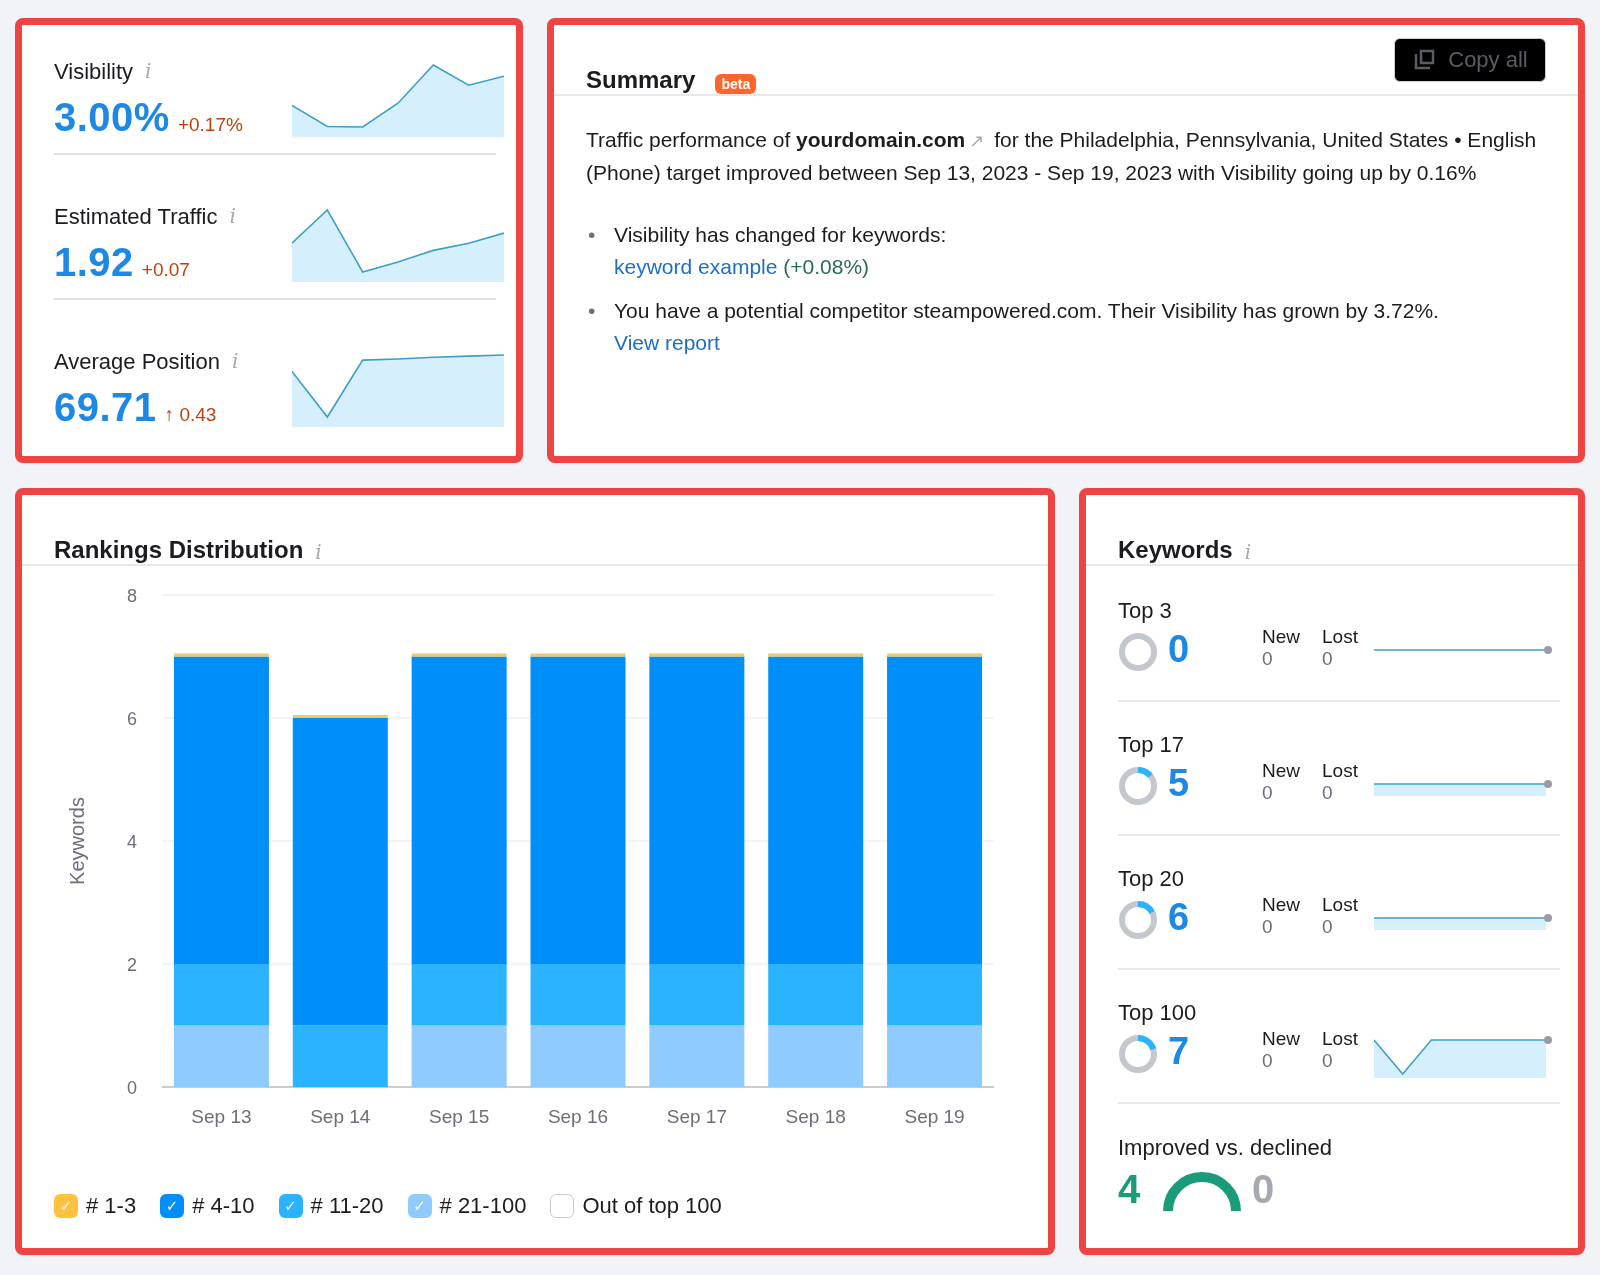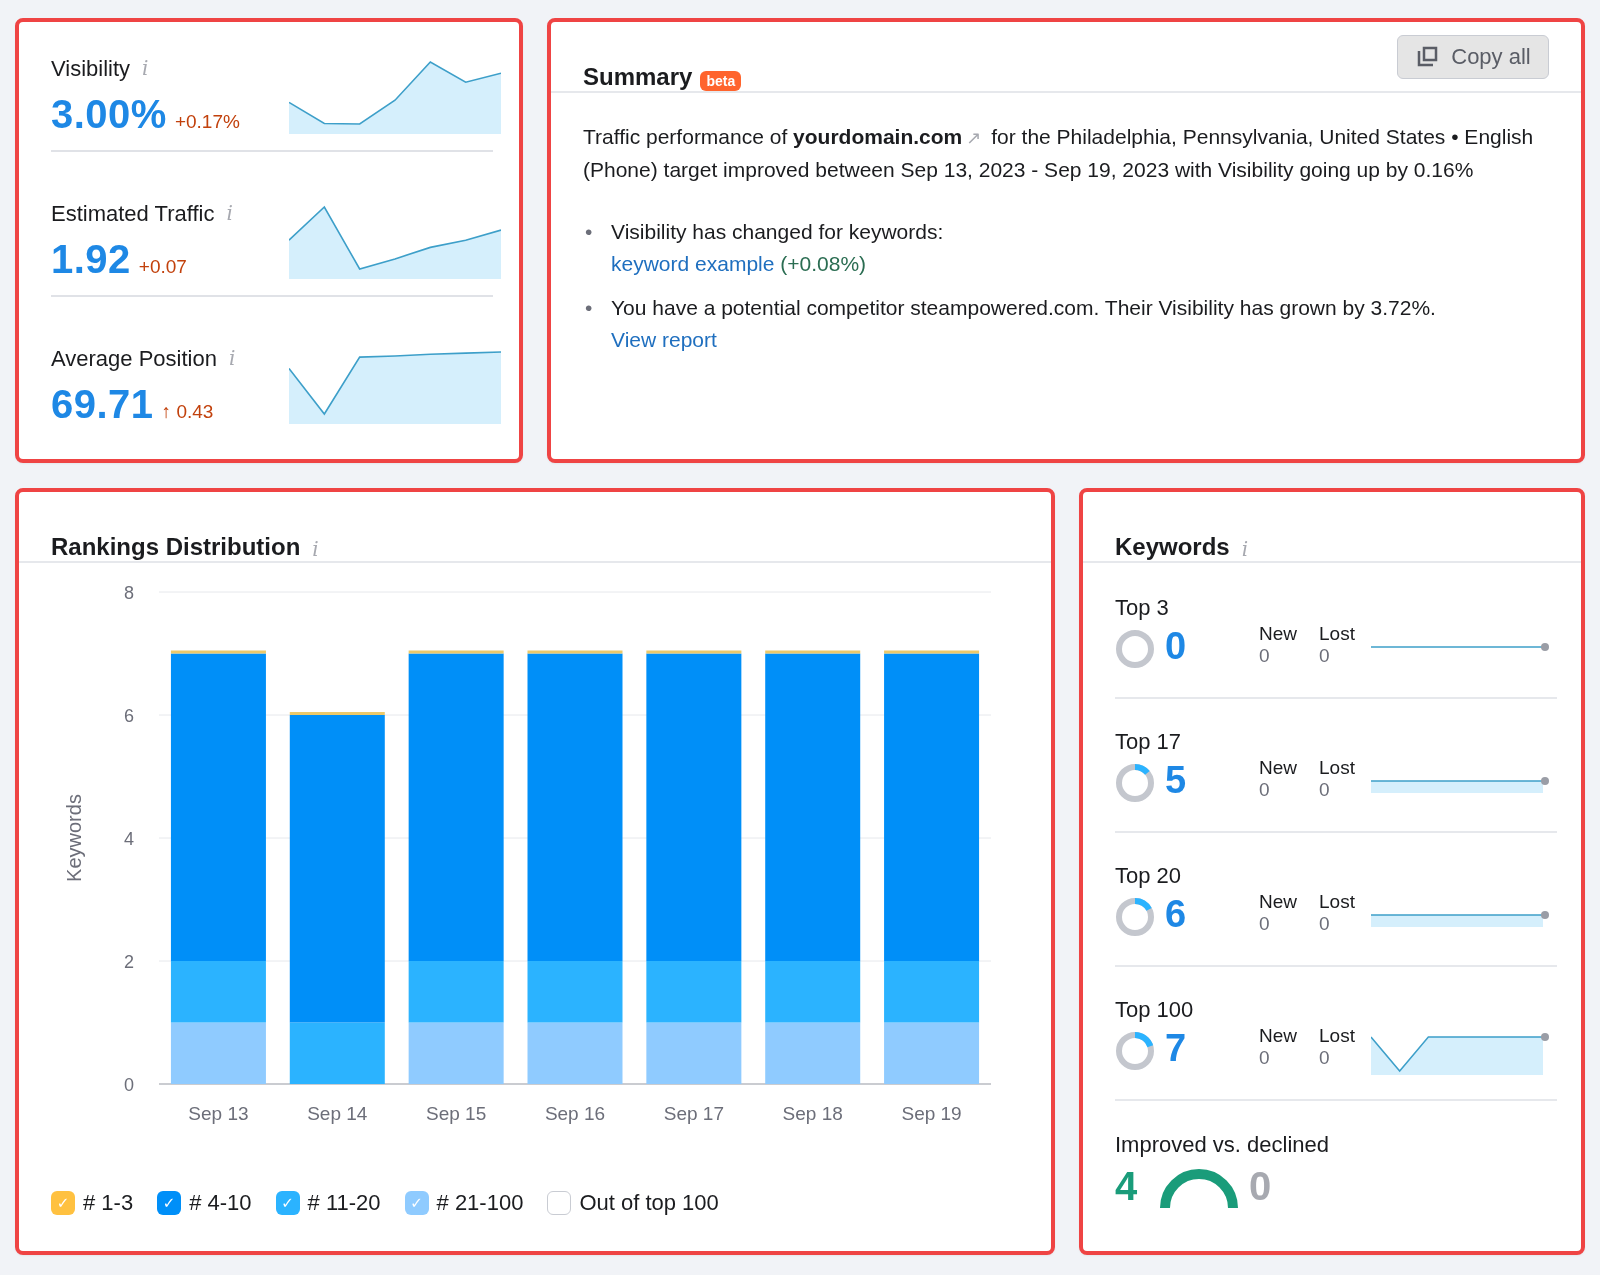--- a/index.html
+++ b/index.html
@@ -7,21 +7,21 @@
     width: 1600px; height: 1275px;
     background: #f1f3f7;
     font-family: "Liberation Sans", "DejaVu Sans", sans-serif;
     color: #1b1c1f;
     position: relative;
     overflow: hidden;
   }
   .card {
     position: absolute;
     background: #fff;
-    border: 4px solid #ef4444;
+    border: 7px solid #ef4444;
     border-radius: 8px;
     box-shadow: 0 1px 2px rgba(0,0,0,0.05);
   }
   .info-icon {
     display: inline-block;
     color: #a7a9b0;
     font-family: "DejaVu Serif", serif;
     font-style: italic;
     font-size: 20px;
     margin-left: 12px;
@@ -38,25 +38,25 @@
 
   
   #summary { left: 547px; top: 18px; width: 1038px; height: 445px; }
   .card-header {
     height: 71px; border-bottom: 2px solid #e6e8ec;
     padding-left: 32px; display: flex; align-items: flex-end;
   }
   .card-title { font-size: 24px; font-weight: bold; color: #1b1c1f; }
   .badge-beta {
     background: #ff642d; color: #fff; font-size: 14px;
-    border-radius: 6px; padding: 2px 6px; margin-left: 8px; font-weight: bold;
+    border-radius: 6px; padding: 2px 6px; margin-left: 20px; font-weight: bold;
   }
   .copy-btn {
     position: absolute; right: 32px; top: 13px; height: 44px; width: 152px;
-    border: 1px solid #c9ccd3; border-radius: 6px; background: #e5e5e5;
+    border: 1px solid #c9ccd3; border-radius: 6px; background: #000000;
     display: flex; align-items: center; justify-content: center; gap: 12px;
     font-size: 22px; color: #5a5d66; cursor: pointer;
   }
   .summary-body { padding: 28px 32px; font-size: 21px; line-height: 32px; color: #1b1c1f; }
   .summary-body b { font-weight: bold; }
   .ext-icon { color: #a7a9b0; font-size: 18px; margin: 0 4px; }
   .summary-body ul { list-style: none; margin-top: 30px; }
   .summary-body li { position: relative; padding-left: 28px; margin-bottom: 12px; }
   .summary-body li::before { content: "•"; position: absolute; left: 2px; color: #6c6e79; }
   .link { color: #1f6fbf; cursor: pointer; }

